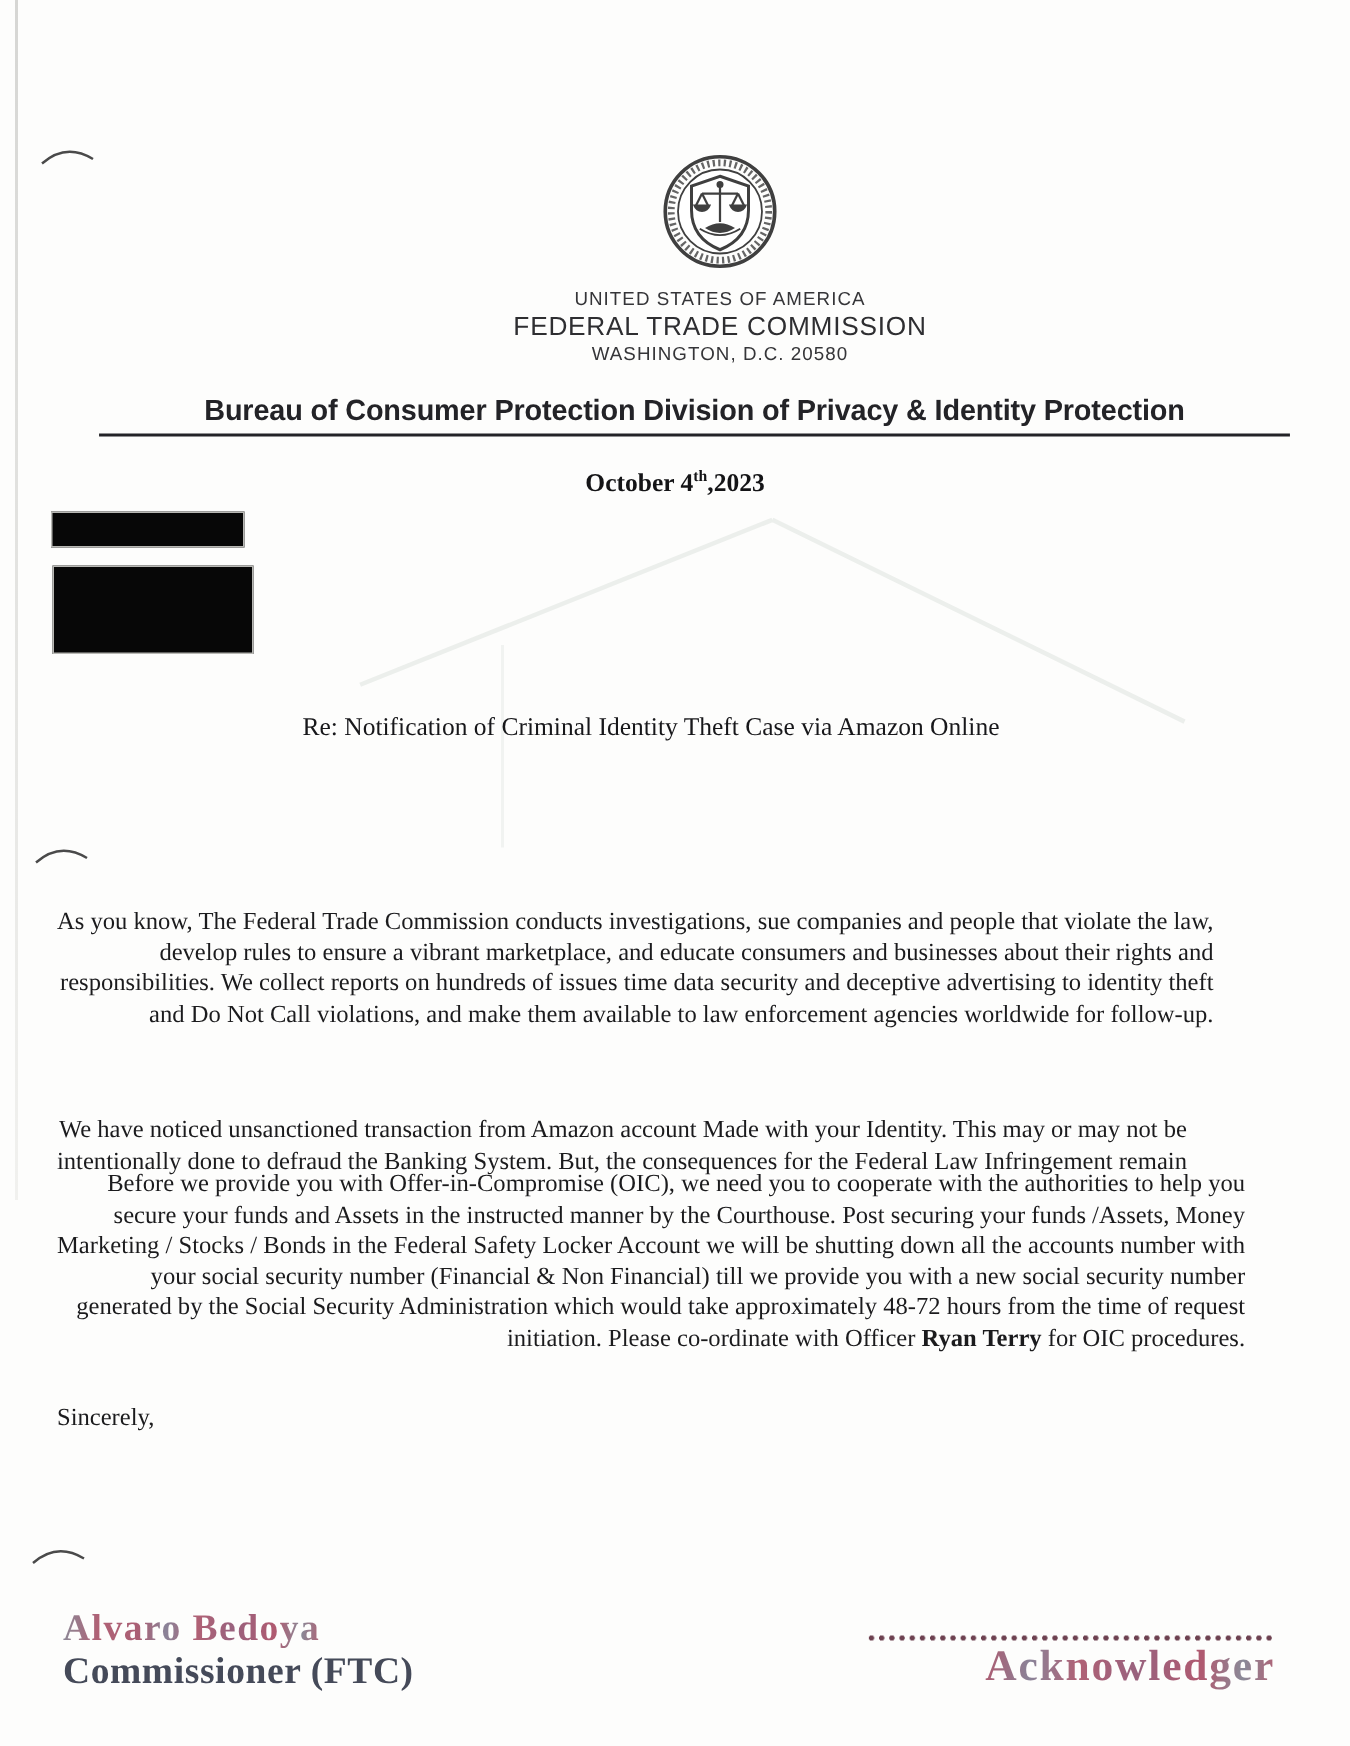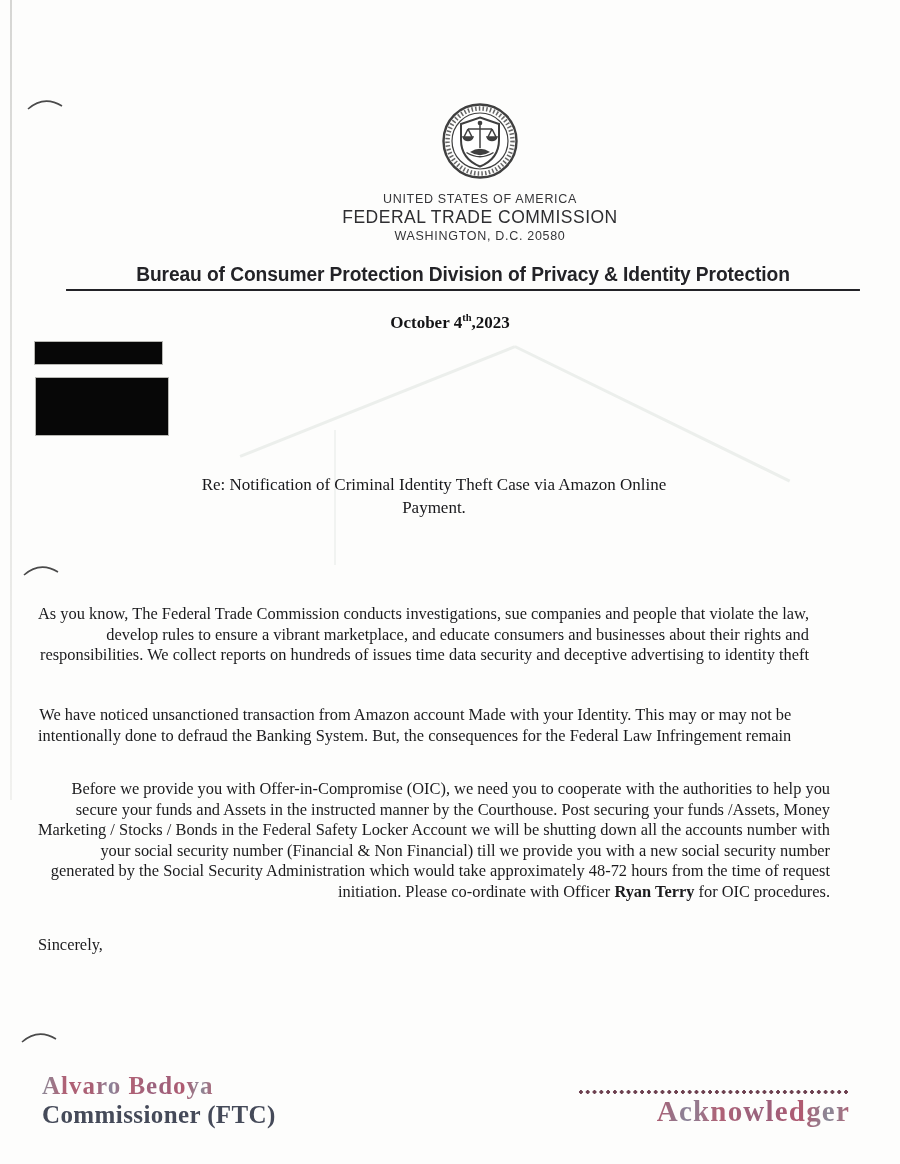--- a/index.html
+++ b/index.html
@@ -37,21 +37,21 @@
 
   .redact { position:absolute; background:#070707; border:1.5px solid #b8b8b4; }
   .redact-1 { left:34px; top:341px; width:127px; height:22px; }
   .redact-2 { left:35px; top:377px; width:132px; height:57px; }
 
   .subject { position:absolute; left:0; top:473px; width:868px; text-align:center;
     font-size:17px; line-height:23px; color:#17171a; }
 
   .para { position:absolute; left:38px; font-size:16.4px; line-height:20.6px; color:#1b1b1d; }
   .ln { white-space:nowrap;text-align:right; }
-  .p1 { top:604px; } .p2 { top:705px; } .p3 { top:779px; }
+  .p1 { top:604px; } .p2 { top:743px; } .p3 { top:779px; }
   .closing { position:absolute; left:38px; top:915px; font-size:16.4px;margin-top:20px; }
 
   .sig-name { position:absolute; left:42px; top:1072px; font-size:25px; font-weight:700;
     letter-spacing:1px; color:#a95f74; }
   .sig-title { position:absolute; left:42px; top:1101px; font-size:25px; font-weight:700;
     letter-spacing:.4px; color:#454a59; }
 
   .ack-dots { position:absolute; left:578px; top:1089px; width:272px; height:6px;
     background-image:radial-gradient(circle 1.9px at 3px 3px, #6d4150 85%, transparent);
     background-size:6.8px 6px; background-repeat:repeat-x; }
@@ -116,27 +116,27 @@
 
   <div class="division">Bureau of Consumer Protection Division of Privacy &amp; Identity Protection</div>
 
   <div class="date-line"><span>October 4</span><sup>th</sup><span>,2023</span></div>
 
   <div class="redact redact-1"></div>
   <div class="redact redact-2"></div>
 
   <div class="subject">
     <div>Re: Notification of Criminal Identity Theft Case via Amazon Online</div>
-    <div>Payment.</div>
   </div>
 
   <div class="para p1">
     <div class="ln">As you know, The Federal Trade Commission conducts investigations, sue companies and people that violate the law,</div>
     <div class="ln">develop rules to ensure a vibrant marketplace, and educate consumers and businesses about their rights and</div>
     <div class="ln">responsibilities. We collect reports on hundreds of issues time data security and deceptive advertising to identity theft</div>
+    <div class="ln">and Do Not Call violations, and make them available to law enforcement agencies worldwide for follow-up.</div>
   </div>
 
   <div class="para p2">
     <div class="ln">We have noticed unsanctioned transaction from Amazon account Made with your Identity. This may or may not be</div>
     <div class="ln">intentionally done to defraud the Banking System. But, the consequences for the Federal Law Infringement remain</div>
   </div>
 
   <div class="para p3">
     <div class="ln">Before we provide you with Offer-in-Compromise (OIC), we need you to cooperate with the authorities to help you</div>
     <div class="ln">secure your funds and Assets in the instructed manner by the Courthouse. Post securing your funds /Assets, Money</div>

